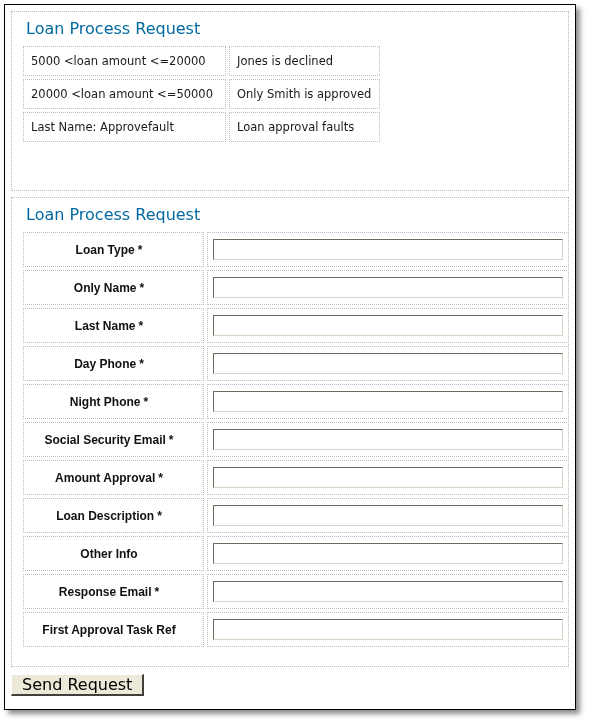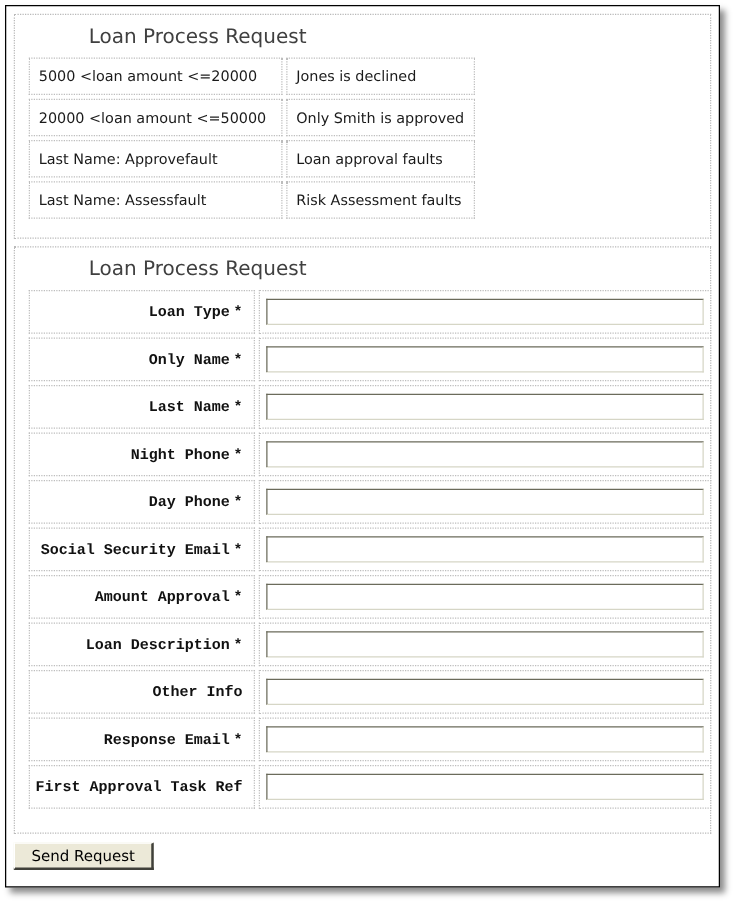--- a/index.html
+++ b/index.html
@@ -36,25 +36,24 @@
     margin: 6px;
     padding: 6px 8px 8px 8px;
   }
   #rules-panel { height: 180px; }
   #form-panel  { height: 470px; }
 
   .panel-heading {
     font-family: "DejaVu Sans", sans-serif;
     font-size: 16px;
     font-weight: 400;
-    color: #404040;
+    color: #0369a1;
     letter-spacing: 0px;
     padding: 1px 0 5px 6px;
     white-space: nowrap;
-    margin-left: 45px;
   }
 
   
   table.grid {
     border-collapse: separate;
     border-spacing: 3px;
     table-layout: fixed;
   }
   #rules-table { width: 338px; }
   #rules-table td {
@@ -75,23 +74,23 @@
   #form-table { width: 552px; }
   #form-table td {
     border: 1px dotted #bdbdbd;
     background: #ffffff;
     padding: 0;
     height: 33px;
     vertical-align: middle;
   }
   #form-table td.lbl {
     width: 170px;
-    text-align: right;
+    text-align: center;
     padding-right: 9px;
-    font-family: Liberation Mono, monospace;
+    font-family: Liberation Sans, sans-serif;
     font-size: 12px;
     font-weight: bold;
     color: #111111;
     white-space: nowrap;
   }
   #form-table td.fld {
     padding-left: 5px;
     padding-right: 5px;
   }
   .req-star {
@@ -130,21 +129,21 @@
     left: 6px;
     top: 0px;
     min-width: 112px;
     height: 22px;
     background: #ece9d8;
     border-top: 1px solid #ffffff;
     border-left: 1px solid #ffffff;
     border-right: 2px solid #40403a;
     border-bottom: 2px solid #40403a;
     font-family: "DejaVu Sans", sans-serif;
-    font-size: 12px;
+    font-size: 16px;
     color: #000000;
     padding: 1px 10px 2px 10px;
     text-align: center;
     line-height: 18px;
     cursor: default;
     box-sizing: border-box;
   }
 </style>
 </head>
 <body>
@@ -161,24 +160,20 @@
             <td class="rule-act">Jones is declined</td>
           </tr>
           <tr>
             <td class="rule-cond">20000 &lt;loan amount &lt;=50000</td>
             <td class="rule-act">Only Smith is approved</td>
           </tr>
           <tr>
             <td class="rule-cond">Last Name: Approvefault</td>
             <td class="rule-act">Loan approval faults</td>
           </tr>
-          <tr>
-            <td class="rule-cond">Last Name: Assessfault</td>
-            <td class="rule-act">Risk Assessment faults</td>
-          </tr>
         </tbody>
     </table>
   </div>
 
   <div class="panel" id="form-panel">
     <div class="panel-heading">Loan Process Request</div>
 
     <table class="grid" id="form-table">
       <tbody id="form-table-body">
           <tr>
@@ -187,25 +182,25 @@
           </tr>
           <tr>
             <td class="lbl"><span>Only Name</span><span class="req-star">*</span></td>
             <td class="fld"><input type="text" class="text-field" placeholder="" style=""></td>
           </tr>
           <tr>
             <td class="lbl"><span>Last Name</span><span class="req-star">*</span></td>
             <td class="fld"><input type="text" class="text-field" placeholder="" style=""></td>
           </tr>
           <tr>
+            <td class="lbl"><span>Day Phone</span><span class="req-star">*</span></td>
+            <td class="fld"><input type="text" class="text-field" placeholder="" style=""></td>
+          </tr>
+          <tr>
             <td class="lbl"><span>Night Phone</span><span class="req-star">*</span></td>
-            <td class="fld"><input type="text" class="text-field" placeholder="" style=""></td>
-          </tr>
-          <tr>
-            <td class="lbl"><span>Day Phone</span><span class="req-star">*</span></td>
             <td class="fld"><input type="text" class="text-field" placeholder="" style=""></td>
           </tr>
           <tr>
             <td class="lbl"><span>Social Security Email</span><span class="req-star">*</span></td>
             <td class="fld"><input type="text" class="text-field" placeholder="" style=""></td>
           </tr>
           <tr>
             <td class="lbl"><span>Amount Approval</span><span class="req-star">*</span></td>
             <td class="fld"><input type="text" class="text-field" placeholder="" style=""></td>
           </tr>

